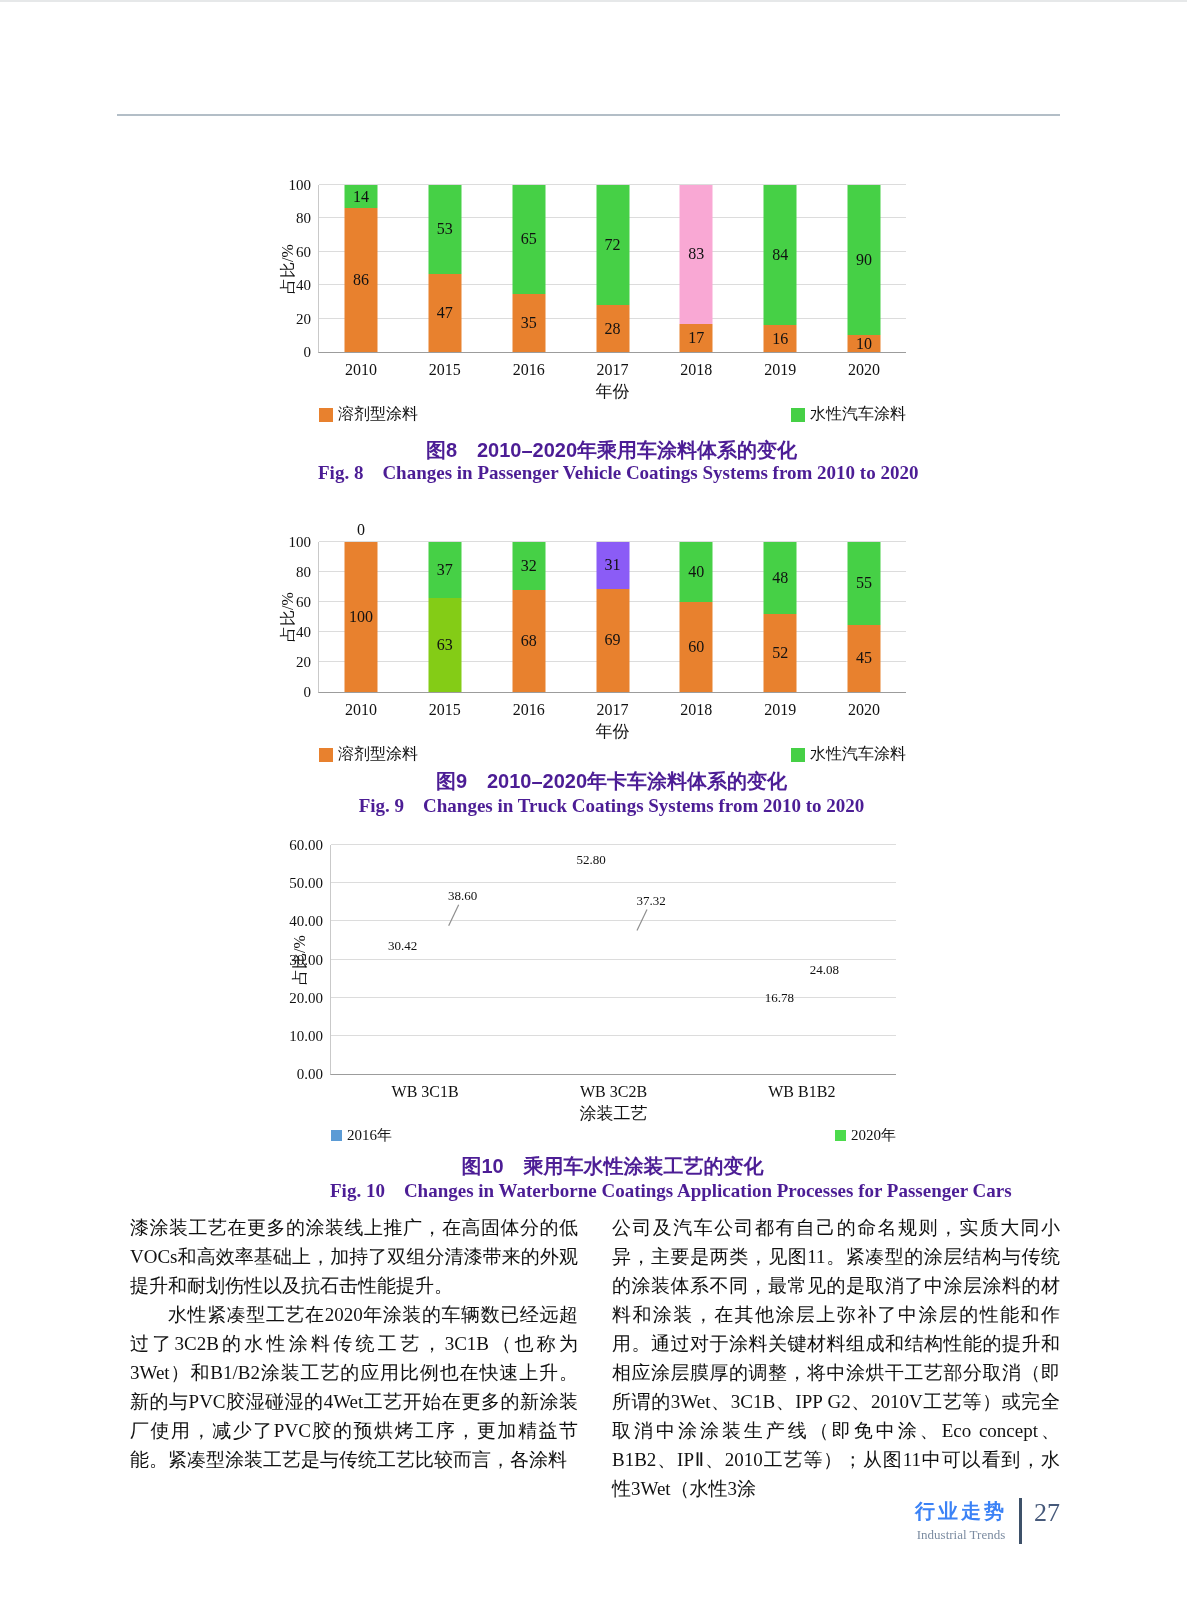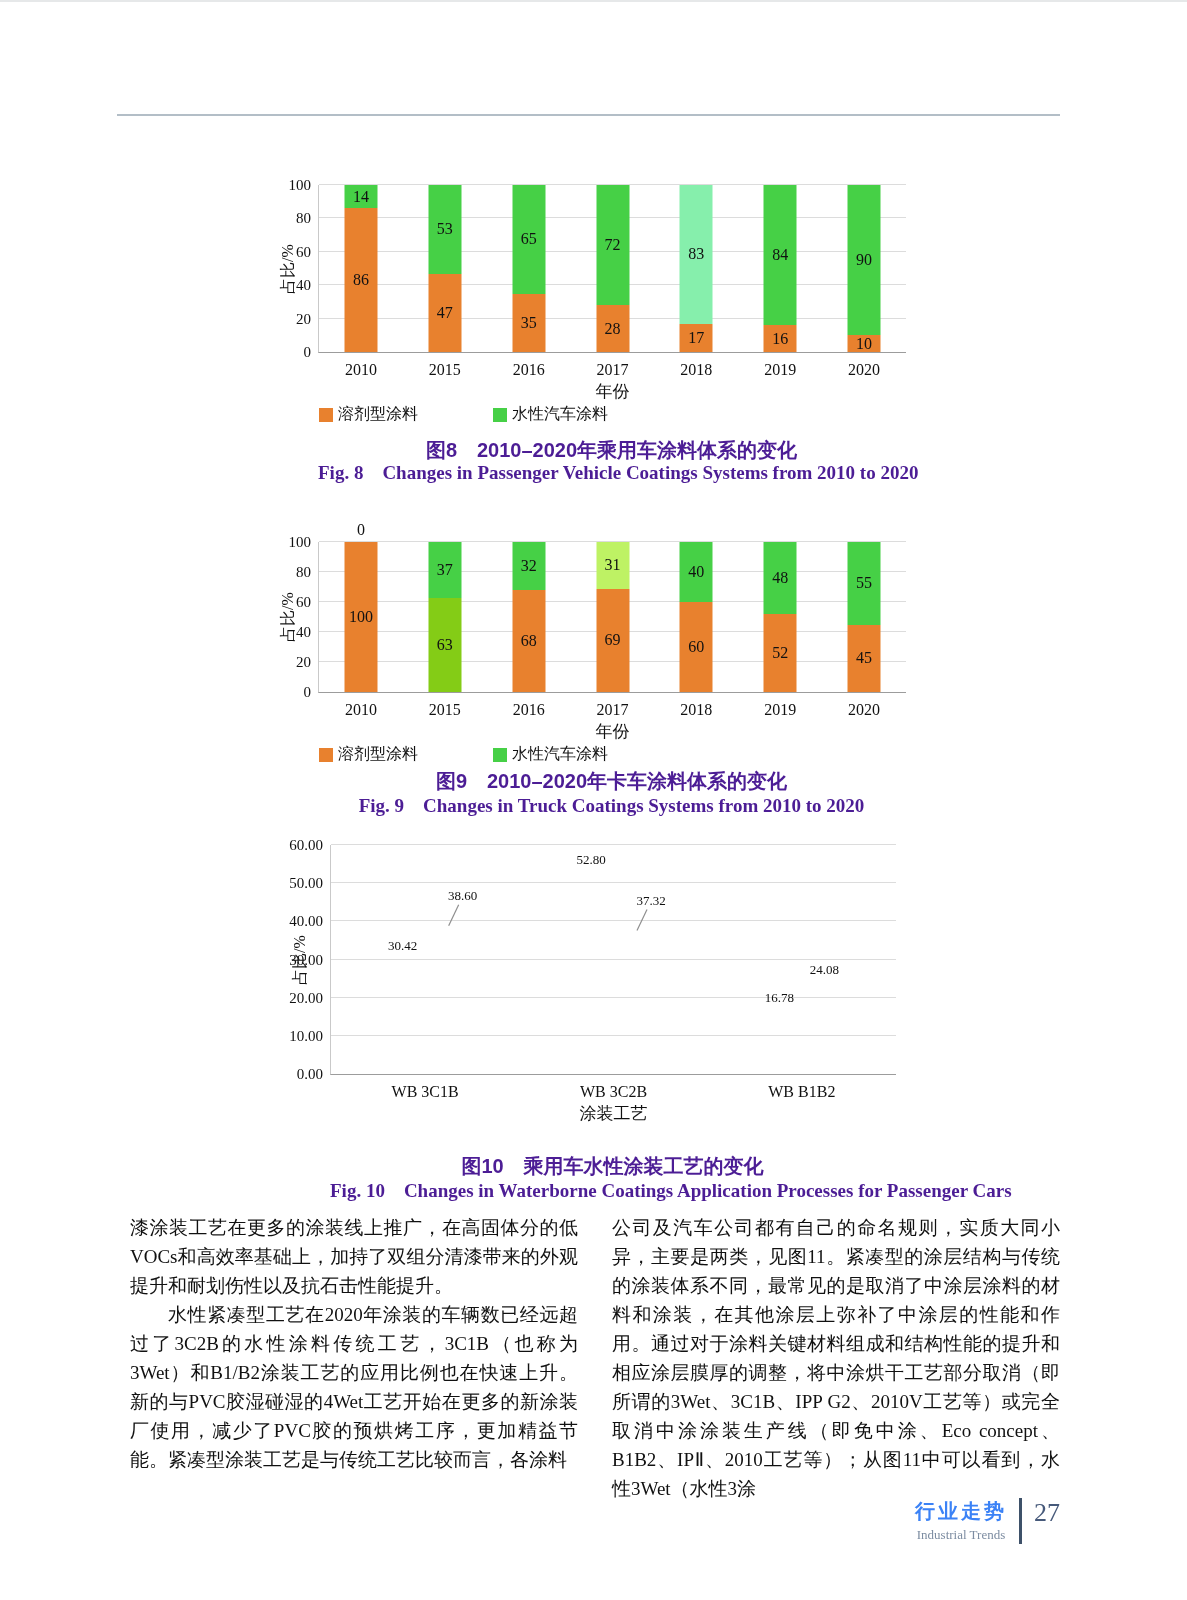--- a/index.html
+++ b/index.html
@@ -13,21 +13,21 @@
   .figure{position:absolute;left:0;width:100%;height:0;}
   .plot{position:absolute;top:8px;border-left:1px solid #c9c9c9;border-bottom:1px solid #9c9c9c;}
   .gridline{position:absolute;left:0;right:0;height:1px;background:#dcdcdc;}
   .ytick{position:absolute;right:calc(100% + 8px);width:54px;text-align:right;
          font-size:15px;transform:translateY(50%);line-height:1;}
   .ylabel{position:absolute;right:calc(100% + 30px);top:50%;
           transform:translate(50%,-50%) rotate(-90deg);font-size:16px;white-space:nowrap;}
   .xcat{position:absolute;font-size:16px;transform:translateX(-50%);white-space:nowrap;}
   .xtitle{position:absolute;left:0;width:100%;text-align:center;top:calc(100% + 28px);font-size:17px;}
   .legend{position:absolute;left:0;width:100%;top:calc(100% + 52px);
-          display:flex;justify-content:flex-start;align-items:center;gap:75px;font-size:16px;}
+          display:flex;justify-content:space-between;align-items:center;gap:75px;font-size:16px;}
   .legend .item{display:flex;align-items:center;gap:5px;}
   .swatch{width:14px;height:14px;display:inline-block;}
   .f10 .legend{gap:45px;font-size:15px;}
   .f10 .swatch{width:11px;height:11px;}
   .bar{position:absolute;bottom:0;height:100%;transform:translateX(-50%);}
   .seg{position:absolute;left:0;width:100%;display:flex;align-items:center;justify-content:center;
        font-size:16px;overflow:visible;}
   .zero-label{position:absolute;top:-21px;left:0;width:100%;text-align:center;font-size:16px;}
   .group{position:absolute;bottom:0;transform:translateX(-50%);display:flex;align-items:flex-end;}
   .dlabel{position:absolute;font-size:13px;transform:translateX(-50%);white-space:nowrap;line-height:17px;}
@@ -119,21 +119,21 @@
             <span class="">28</span>
           </div>
           <div class="seg" style="bottom: 28%; height: 72%; background: rgb(70, 208, 70);">
             <span class="">72</span>
           </div>
         </div>
         <div class="bar" style="left: 64.2857%; width: 33px;">
           <div class="seg" style="bottom: 0%; height: 17%; background: rgb(232, 129, 46);">
             <span class="">17</span>
           </div>
-          <div class="seg" style="bottom: 17%; height: 83%; background: #86efac;">
+          <div class="seg" style="bottom: 17%; height: 83%; background: #f9a8d4;">
             <span class="">83</span>
           </div>
         </div>
         <div class="bar" style="left: 78.5714%; width: 33px;">
           <div class="seg" style="bottom: 0%; height: 16%; background: rgb(232, 129, 46);">
             <span class="">16</span>
           </div>
           <div class="seg" style="bottom: 16%; height: 84%; background: rgb(70, 208, 70);">
             <span class="">84</span>
           </div>
@@ -203,21 +203,21 @@
             <span class="">68</span>
           </div>
           <div class="seg" style="bottom: 68%; height: 32%; background: rgb(70, 208, 70);">
             <span class="">32</span>
           </div>
         </div>
         <div class="bar" style="left: 50%; width: 33px;">
           <div class="seg" style="bottom: 0%; height: 69%; background: rgb(232, 129, 46);">
             <span class="">69</span>
           </div>
-          <div class="seg" style="bottom: 69%; height: 31%; background: #bef264;">
+          <div class="seg" style="bottom: 69%; height: 31%; background: #8b5cf6;">
             <span class="">31</span>
           </div>
         </div>
         <div class="bar" style="left: 64.2857%; width: 33px;">
           <div class="seg" style="bottom: 0%; height: 60%; background: rgb(232, 129, 46);">
             <span class="">60</span>
           </div>
           <div class="seg" style="bottom: 60%; height: 40%; background: rgb(70, 208, 70);">
             <span class="">40</span>
           </div>
@@ -240,20 +240,30 @@
         </div>
       </div>
     <div class="cap zh" style="top:234px;">图9　2010–2020年卡车涂料体系的变化</div>
     <div class="cap en" style="top:259px;">Fig. 9　Changes in Truck Coatings Systems from 2010 to 2020</div>
   </div>
 
   <div class="figure f10" style="top:835px;">
     <div class="plot" style="left: 330px; width: 565px; height: 229px;">
       <span class="ylabel">占比/%</span>
       <span class="xtitle">涂装工艺</span>
+      <div class="legend">
+          <span class="item">
+            <span class="swatch" style="background: rgb(91, 155, 213);"></span>
+            <span class="">2016年</span>
+          </span>
+          <span class="item">
+            <span class="swatch" style="background: rgb(76, 219, 76);"></span>
+            <span class="">2020年</span>
+          </span>
+        </div>
     <div class="gridline" style="bottom: 16.6667%;"></div>
         <div class="gridline" style="bottom: 33.3333%;"></div>
         <div class="gridline" style="bottom: 50%;"></div>
         <div class="gridline" style="bottom: 66.6667%;"></div>
         <div class="gridline" style="bottom: 83.3333%;"></div>
         <div class="gridline" style="bottom: 100%;"></div>
         <span class="ytick" style="bottom: 0%;">0.00</span>
         <span class="ytick" style="bottom: 16.6667%;">10.00</span>
         <span class="ytick" style="bottom: 33.3333%;">20.00</span>
         <span class="ytick" style="bottom: 50%;">30.00</span>

